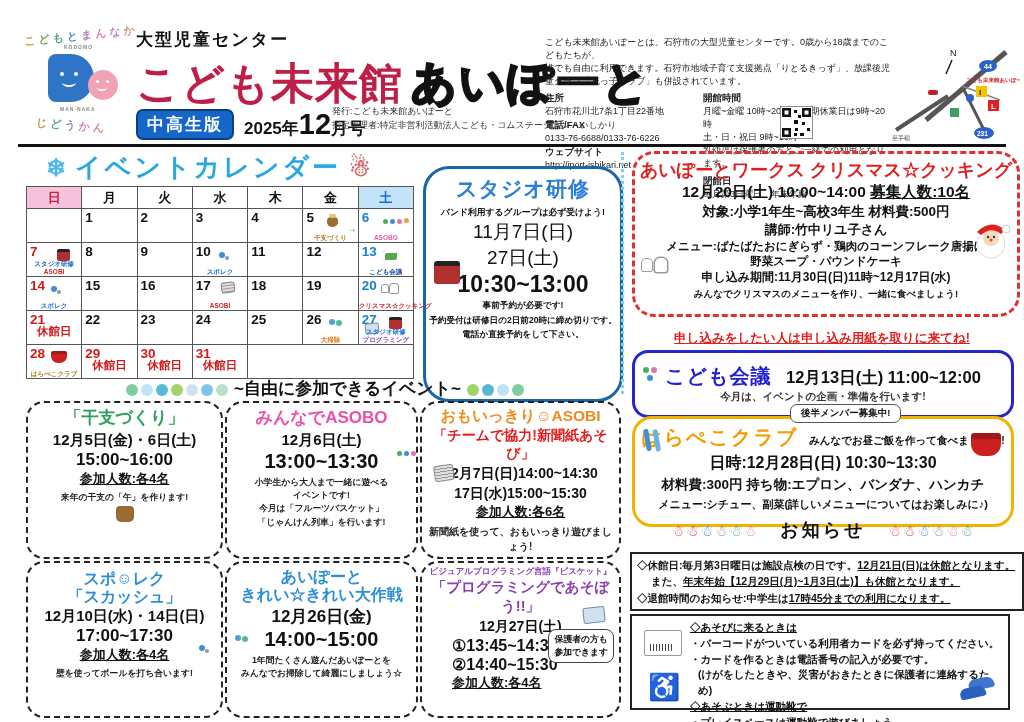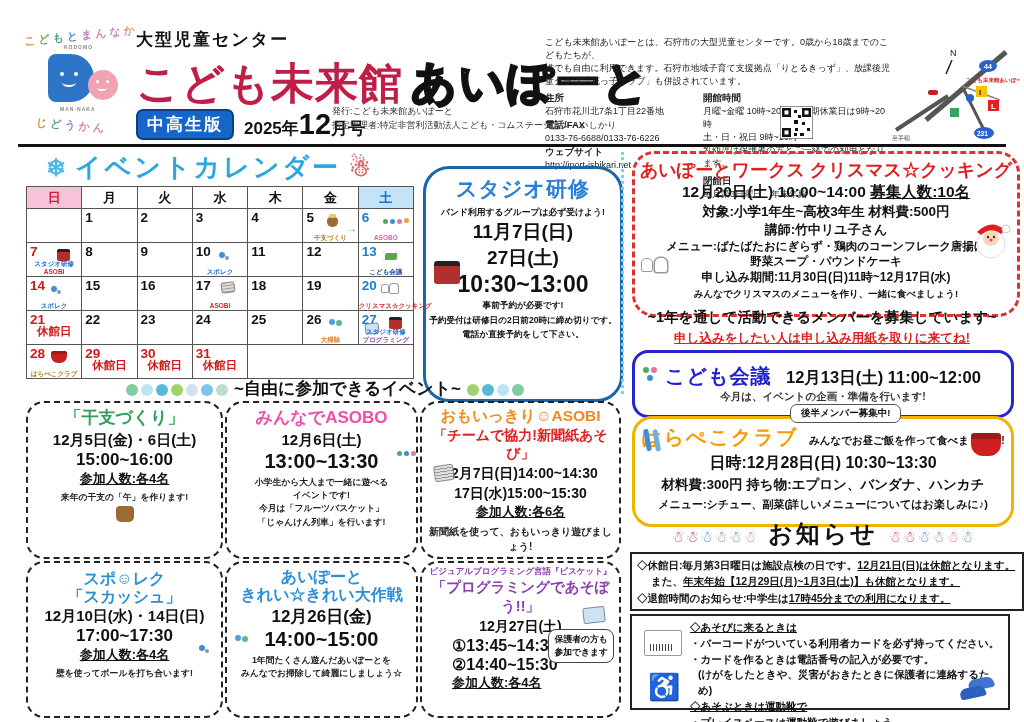--- a/index.html
+++ b/index.html
@@ -83,21 +83,21 @@
   .et-purple{color:#8a3fb0;font-size:14.5px;font-weight:bold;}
   .edate{font-size:15px;font-weight:bold;margin-top:2px;}
   .etime{font-size:17px;font-weight:bold;}
   .ecap{font-size:13px;font-weight:bold;text-decoration:underline;}
   .edesc{font-size:8.8px;font-weight:bold;color:#222;line-height:1.5;margin-top:3px;}
   .pbadge{position:absolute;right:5px;top:66px;border:1.5px solid #444;border-radius:8px;background:#fff;font-size:8.8px;font-weight:bold;padding:3px 5px;line-height:1.5;}
   
   #studioBox{position:absolute;left:423px;top:166px;width:190px;height:218px;border:3.5px solid #1a66a8;border-radius:26px;text-align:center;padding:6px 2px;}
   #studioTitle{color:#2b7fd4;font-size:21px;font-weight:bold;letter-spacing:1px;}
   #studioNote{font-size:8.8px;font-weight:bold;margin-top:4px;}
-  .sdate{font-size:19px;font-weight:bold;}
+  .sdate{font-size:19px;font-weight:normal;}
   #studioTime{font-size:23px;font-weight:bold;}
   .sinfo{font-size:8.6px;font-weight:bold;line-height:1.7;}
   #drumBig{position:absolute;left:8px;top:92px;width:26px;height:18px;background:#b03030;border-radius:3px;border-top:5px solid #222;}
   #sep{position:absolute;left:621px;top:152px;height:242px;border-left:3px dotted #7fd0ee;}
   
   #xmasBox{position:absolute;left:632px;top:151px;width:376px;height:152px;border:3px dashed #e03030;border-radius:22px;text-align:center;padding:4px 3px;}
   #xmasTitle{color:#e02020;font-size:18px;font-weight:bold;white-space:nowrap;}
   .xl1{font-size:15.5px;font-weight:bold;}
   .xl1 u{text-decoration:underline;}
   .xl2{font-size:13.5px;font-weight:bold;}
@@ -117,21 +117,21 @@
   #hpBadge{position:absolute;left:790px;top:404px;border:1.5px solid #555;border-radius:7px;background:#fff;font-size:9.5px;font-weight:bold;padding:2px 10px;z-index:3;}
   #hpBox{position:absolute;left:632px;top:416px;width:376px;height:100px;border:3.5px solid #f0b400;border-radius:20px;text-align:center;padding-top:5px;}
   #hpTitle{color:#f59b00;font-size:20px;font-weight:bold;letter-spacing:2px;}
   #hpTag{font-size:10.5px;font-weight:bold;margin-left:6px;}
   .hl1{font-size:16px;font-weight:bold;margin-top:2px;}
   .hl2{font-size:13.5px;font-weight:bold;margin-top:2px;}
   .hl3{font-size:11px;font-weight:bold;margin-top:3px;}
   #hpFork{position:absolute;left:10px;top:10px;width:5px;height:22px;background:#3f8fd2;border-radius:2px;box-shadow:9px 2px 0 #6ab0e0;transform:rotate(-10deg);}
   #hpPot{position:absolute;right:10px;top:14px;width:30px;height:17px;background:#cc2020;border-radius:3px 3px 12px 12px;border-top:6px solid #a01818;}
   #oshiraseRow{position:absolute;left:630px;top:518px;width:386px;text-align:center;white-space:nowrap;}
-  #oshiraseTitle{font-size:24px;font-weight:bold;letter-spacing:3px;margin:0 6px;}
+  #oshiraseTitle{font-size:18px;font-weight:bold;letter-spacing:3px;margin:0 18px;}
   .smen{font-size:15px;letter-spacing:1px;}
   #notice1{position:absolute;left:630px;top:552px;width:380px;border:2px solid #222;font-size:10.5px;font-weight:bold;line-height:1.55;padding:3px 5px;}
   #notice2{position:absolute;left:630px;top:614px;width:380px;height:96px;border:2px solid #222;font-size:10.5px;font-weight:bold;line-height:1.5;padding:4px 5px 0 58px;box-sizing:border-box;}
   #notice2 u,.nu{text-decoration:underline;}
   #cardIcon{position:absolute;left:12px;top:14px;width:36px;height:24px;background:#fff;border:1.5px solid #999;border-radius:2px;box-shadow:inset 0 -8px 0 -4px repeating-linear-gradient(90deg,#333 0 1px,#fff 1px 3px);}
   #cardIcon:after{content:"";position:absolute;left:5px;bottom:4px;width:24px;height:7px;background:repeating-linear-gradient(90deg,#444 0 1px,#fff 1px 3px);}
   #wcIcon{position:absolute;left:16px;top:52px;font-size:26px;color:#1a6fc0;font-weight:bold;}
   #shoesIcon{position:absolute;right:22px;bottom:10px;width:26px;height:11px;background:#2b5fc0;border-radius:8px 10px 4px 4px;box-shadow:10px -7px 0 #3f75d0;transform:rotate(-12deg);}
 </style>
 </head>
@@ -415,21 +415,20 @@
       <circle cx="20" cy="22" r="8" fill="#f8d8b8"></circle>
       <path d="M6 16 Q20 2 34 14 L30 18 Q20 10 10 19 Z" fill="#e02020"></path>
       <circle cx="35" cy="13" r="4" fill="#fff" stroke="#ccc"></circle>
       <circle cx="17" cy="21" r="1.2" fill="#333"></circle>
         <circle cx="23" cy="21" r="1.2" fill="#333"></circle>
       <circle cx="20" cy="24" r="1.6" fill="#e05050"></circle>
     </svg>
     <div id="xchefs" style="width:10px;height:12px;background:#fff;border:1.5px solid #999;border-radius:5px 5px 2px 2px;box-shadow:14px 0 0 #fff,14px 0 0 1.5px #999;"></div>
   </div>
 
-  <div id="recruit1">~1年を通して活動できるメンバーを募集しています~</div>
   <div id="recruit2">申し込みをしたい人は申し込み用紙を取りに来てね!</div>
 
   <div id="kaigiBox">
     <div id="kaigiKids"></div>
     <span id="kaigiTitle">こども会議</span>
     <span id="kaigiDate">12月13日(土) 11:00~12:00</span>
     <div id="kaigiDesc">今月は、イベントの企画・準備を行います!</div>
   </div>
 
   <div id="hpBadge">後半メンバー募集中!</div>

